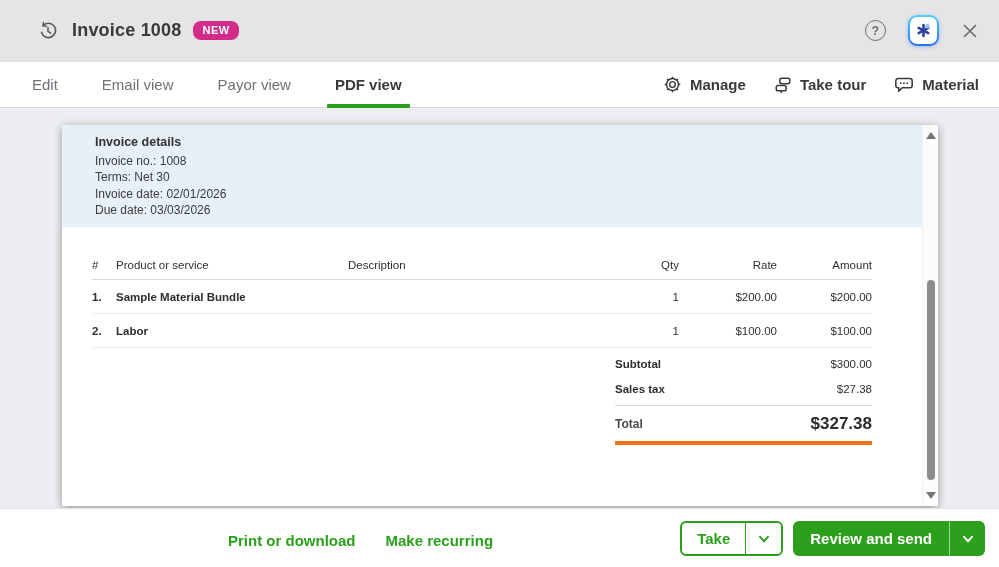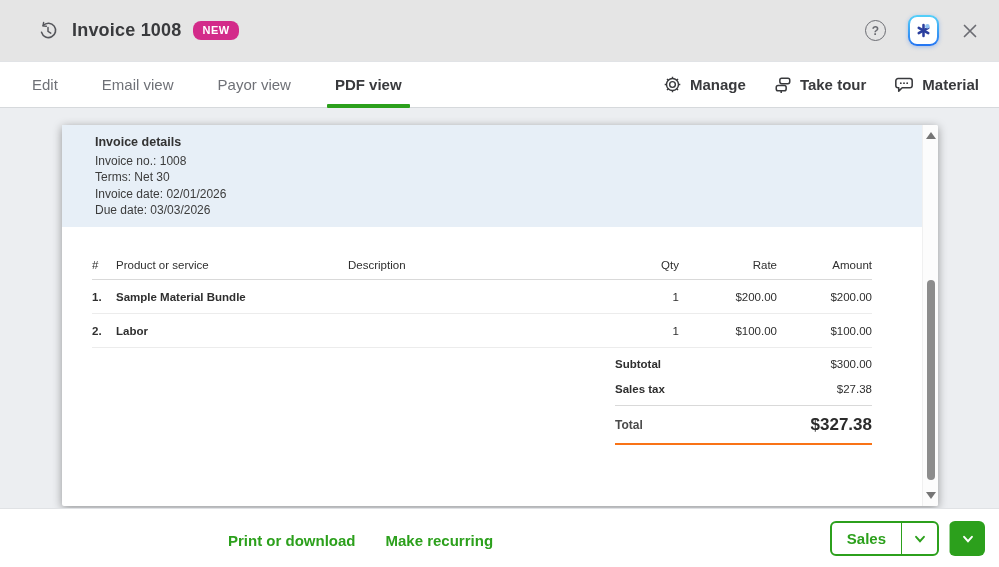--- a/index.html
+++ b/index.html
@@ -78,21 +78,21 @@
   .c-prod { width:232px; }
   .c-desc { flex:1; }
   .c-qty { width:85px; text-align:right; }
   .c-rate { width:98px; text-align:right; }
   .c-amt { width:95px; text-align:right; }
   .t-item .c-num, .t-item .c-prod { font-weight:700; }
 
   .totals { position:absolute; left:553px; top:226px; width:257px; font-size:11.5px; color:#2f2f2f; }
   .tot-row { display:flex; justify-content:space-between; align-items:center; height:25px; }
   .tot-row .lab { font-weight:700; }
-  .grand { border-top:1px solid #d9d9d9; border-bottom:2px solid #f97316; margin-top:4px; height:40px; display:flex; justify-content:space-between; align-items:center; }
+  .grand { border-top:1px solid #d9d9d9; border-bottom:4px solid #f97316; margin-top:4px; height:40px; display:flex; justify-content:space-between; align-items:center; }
   .grand .lab { font-weight:700; font-size:12px; color:#4a4a4a; }
   .grand .val { font-weight:700; font-size:17px; color:#2b2b2b; }
 
   
   .scrollbar {
     position:absolute; right:0; top:0; bottom:0; width:16px;
     background:#fcfcfc; border-left:1px solid #f0f0f0; border-radius:0 2px 2px 0;
   }
   .sb-up, .sb-down { position:absolute; left:3px; width:0; height:0; cursor:pointer;
     border-left:5px solid transparent; border-right:5px solid transparent; }
@@ -267,28 +267,29 @@
     </div>
   </div>
 
   <div class="footer">
     <div class="footer-links">
       <span class="g-link">Print or download</span>
       <span class="g-link">Make recurring</span>
     </div>
     <div class="footer-btns">
       <div class="split-btn btn-save">
-        <span class="sb-main">Sales</span>
+        <span class="sb-main">Take</span>
         <span class="sb-caret">
           <svg width="14" height="14" viewBox="0 0 16 16" fill="none" stroke="#2ca01c" stroke-width="2.2" stroke-linecap="round">
             <path d="M3.5 5.5L8 10.5l4.5-5"></path>
           </svg>
         </span>
       </div>
       <div class="split-btn btn-review">
+        <span class="sb-main">Review and send</span>
         <span class="sb-caret">
           <svg width="14" height="14" viewBox="0 0 16 16" fill="none" stroke="#ffffff" stroke-width="2.2" stroke-linecap="round">
             <path d="M3.5 5.5L8 10.5l4.5-5"></path>
           </svg>
         </span>
       </div>
     </div>
   </div>
 
 </div>

